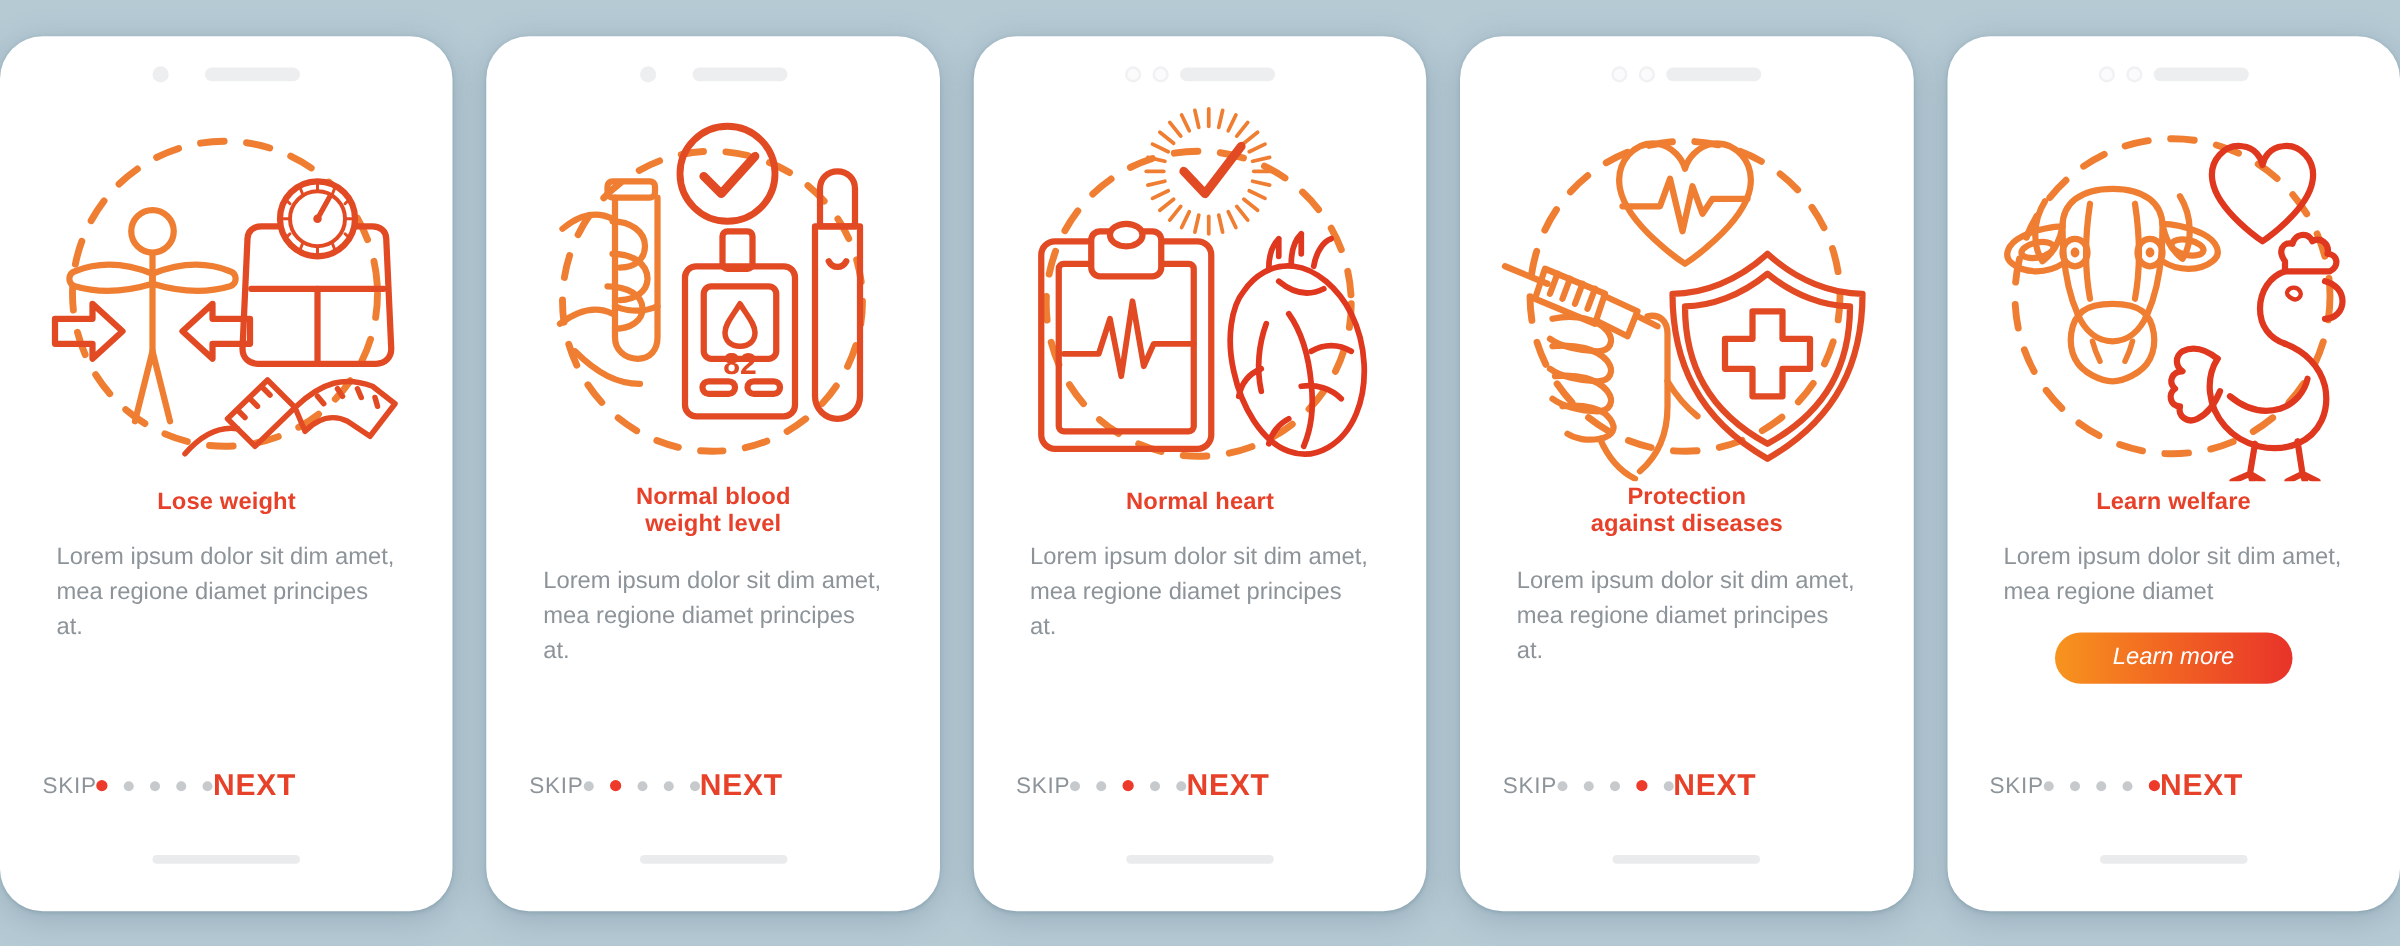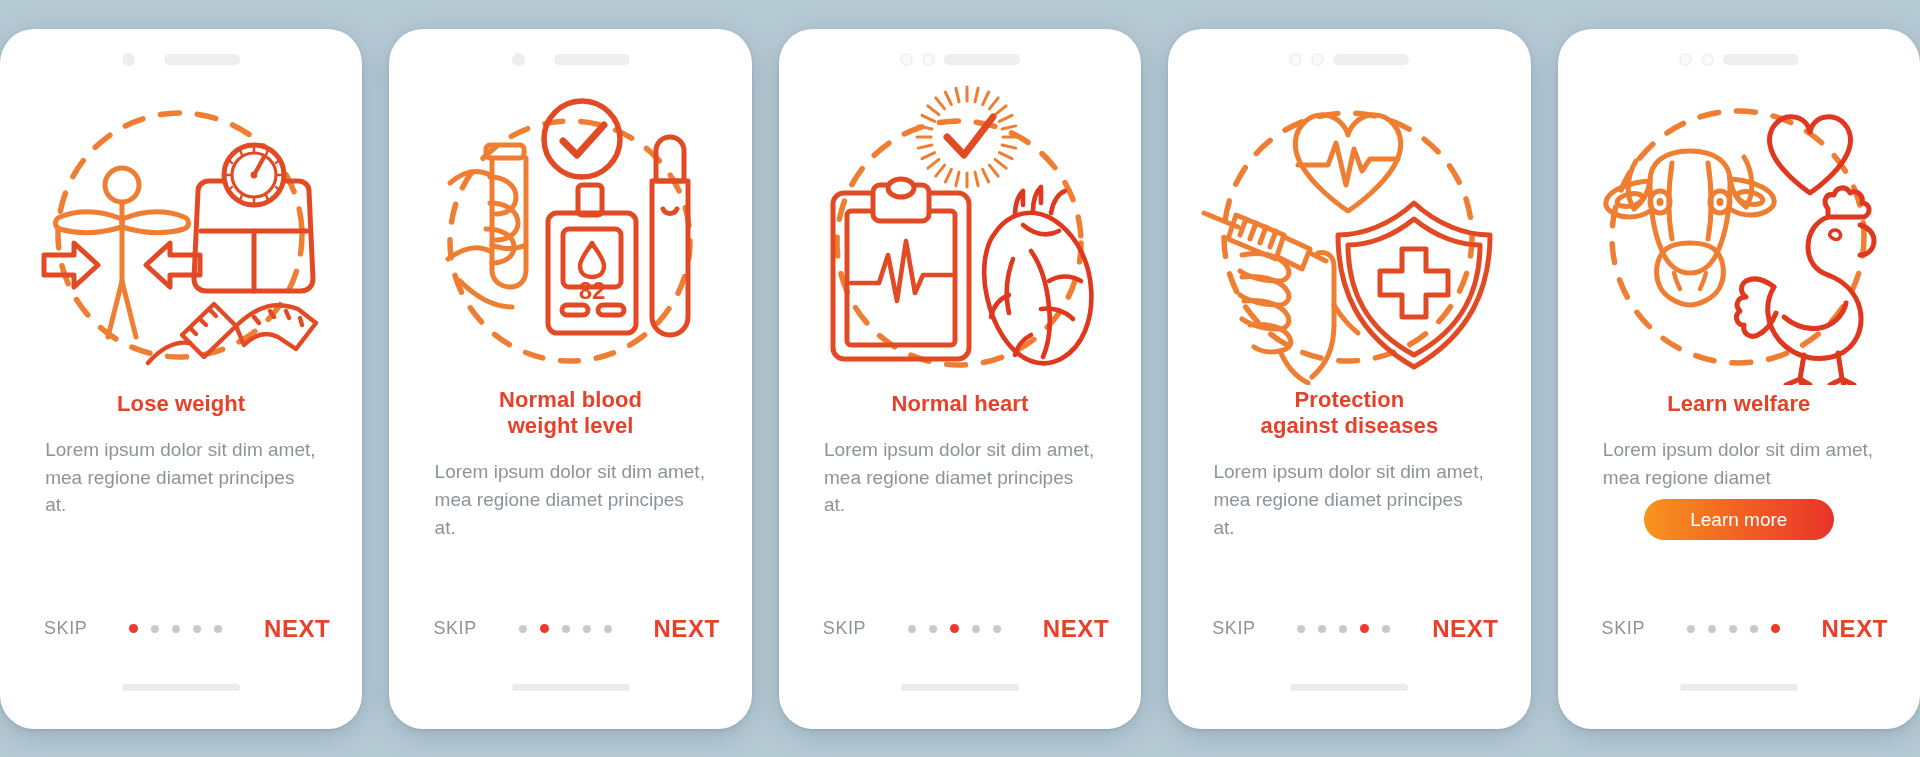--- a/index.html
+++ b/index.html
@@ -65,61 +65,61 @@
     height:300px;
     position:relative;
     margin-top:4px;
     flex:0 0 auto;
   }
   .art svg{display:block;width:100%;height:100%;}
 
   
   .title{
     margin-top:6px;
-    font-size:22px;
+    font-size:19px;
     font-weight:bold;
     line-height:1.2;
     text-align:center;
     color:#e8412a;
     letter-spacing:0.1px;
   }
   .title.two-line{margin-top:2px;}
   .desc{
     margin-top:19px;
     font-size:19px;
     line-height:1.46;
     text-align:left;
     color:#8d9499;
     width:272px;
   }
 
   .learn-btn{
-    margin-top:8px;
+    margin-top:18px;
     width:190px;
     height:41px;
     border-radius:21px;
     border:none;
     background:linear-gradient(90deg,#f7941e 0%,#f26722 45%,#e8332a 100%);
     color:#ffffff;
     font-size:19px;
     font-family:"Liberation Sans", sans-serif;
     cursor:pointer;
     display:flex;
     align-items:center;
     justify-content:center;
+    font-style:italic;
   }
 
   
   .nav{
     position:absolute;
-    left:12px;right:0;
+    left:2px;right:0;
     bottom:86px;
     display:flex;
     align-items:center;
-    justify-content:space-between;
     padding:0 32px;
     box-sizing:border-box;
   }
   .skip{
     font-size:18px;
     color:#8d9499;
     letter-spacing:0.6px;
     cursor:pointer;
   }
   .next{

